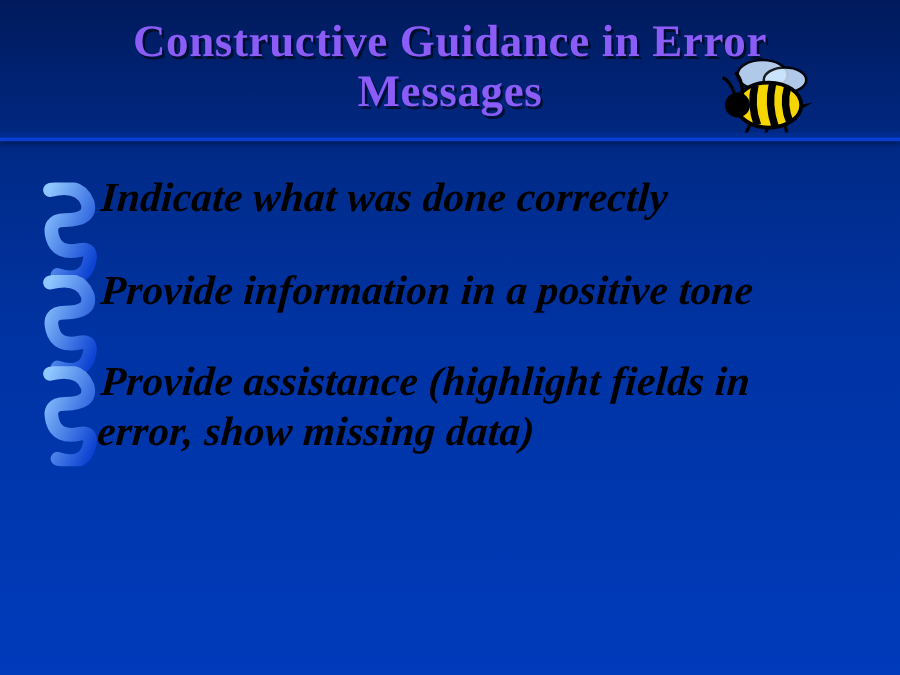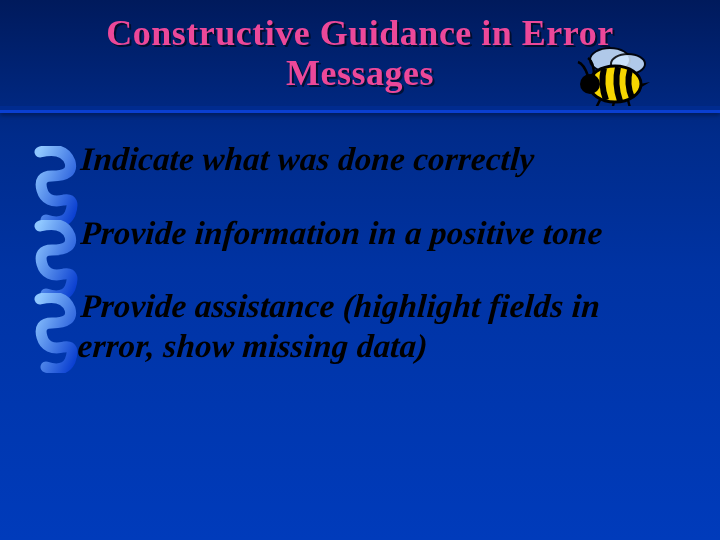--- a/index.html
+++ b/index.html
@@ -18,21 +18,21 @@
   .title-area {
     position: relative;
     padding: 14px 40px 0 40px;
     text-align: center;
   }
   .title {
     font-family: 'Comic Sans MS', 'Marker Felt', cursive;
     font-weight: bold;
     font-size: 36px;
     line-height: 1.1;
-    color: #ec4899;
+    color: #8b5cf6;
     text-shadow: 2px 2px 0 rgba(0,0,0,0.55);
     letter-spacing: 0.5px;
   }
   .bee {
     position: absolute;
     right: 60px;
     top: 40px;
     width: 90px;
     height: 70px;
   }

